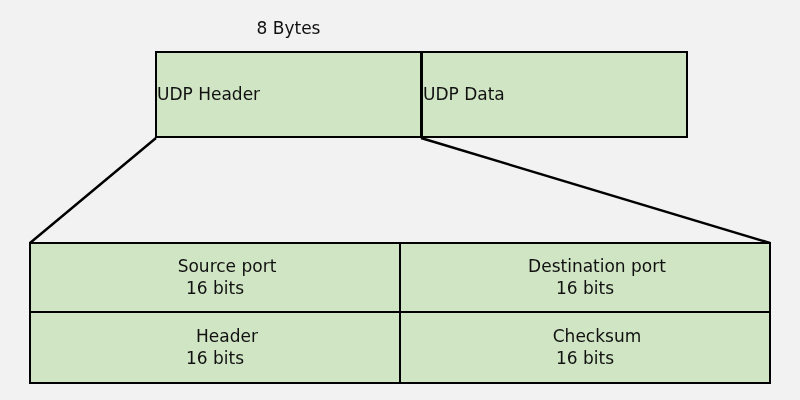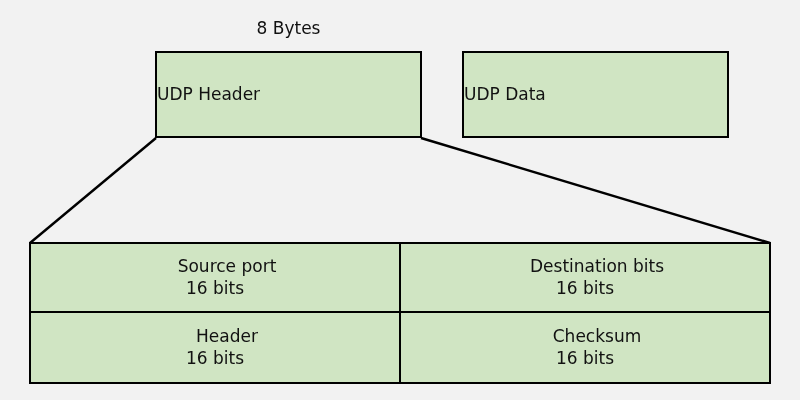--- a/index.html
+++ b/index.html
@@ -54,21 +54,20 @@
     left: 155px;
     top: 51px;
     width: 267px;
     height: 87px;
   }
   #udp-data-box {
     left: 421px;
     top: 51px;
     width: 267px;
     height: 87px;
-    margin-left: 41px;
   }
 
   
   #size-caption {
     position: absolute;
     left: 155px;
     top: 18px;
     width: 267px;
     text-align: center;
     font-size: 17px;
@@ -136,21 +135,21 @@
   </div>
 
   <div id="header-fields-table">
 
     <div class="field-cell has-right-border has-bottom-border">
       <span class="field-name">Source port</span>
       <span class="field-size">16 bits</span>
     </div>
 
     <div class="field-cell has-bottom-border">
-      <span class="field-name">Destination bits</span>
+      <span class="field-name">Destination port</span>
       <span class="field-size">16 bits</span>
     </div>
 
     <div class="field-cell has-right-border">
       <span class="field-name">Header</span>
       <span class="field-size">16 bits</span>
     </div>
 
     <div class="field-cell">
       <span class="field-name">Checksum</span>

